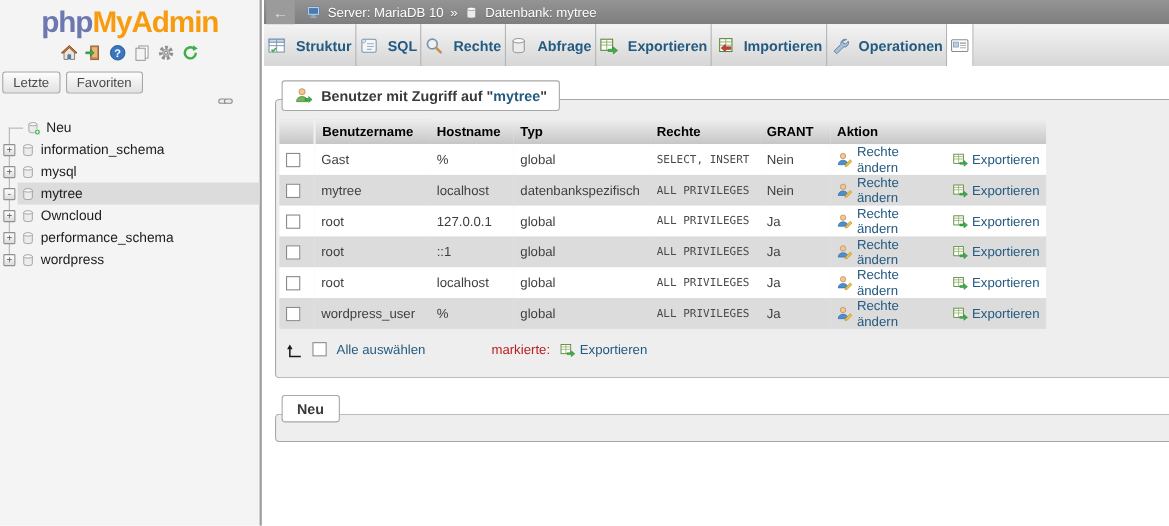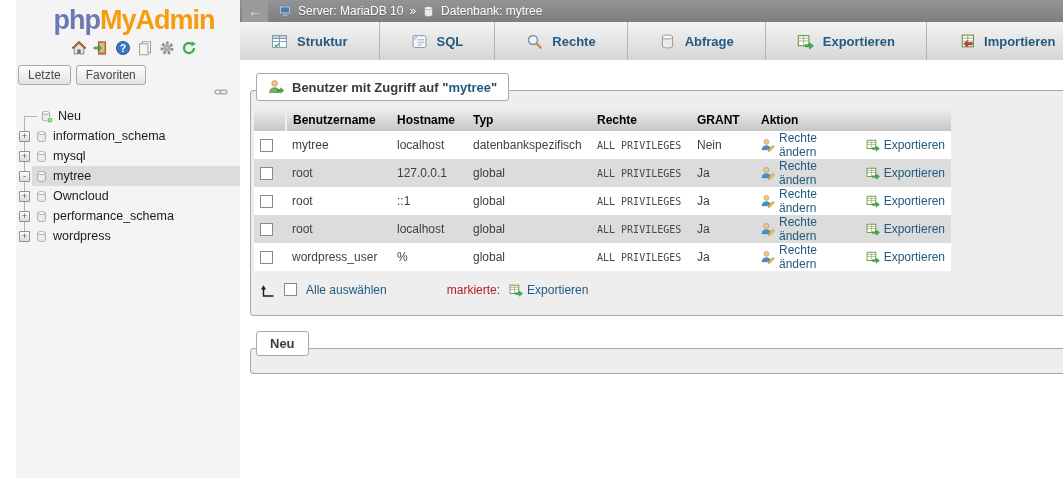--- a/index.html
+++ b/index.html
@@ -2,21 +2,21 @@
 <html><head>
 <meta charset="utf-8">
 <style>
   *{margin:0;padding:0;box-sizing:border-box}
   html,body{width:1063px;height:478px}
   body{font-family:"Liberation Sans",sans-serif;font-size:12px;color:#444;background:#fff;position:relative;overflow:hidden}
   svg.ic{display:inline-block;vertical-align:middle;flex:none}
   .ic16{width:16px;height:16px}.ic17{width:17px;height:17px}.ic14{width:14px;height:14px}.ic13{width:13px;height:13px}
 
   
-  .sidebar{position:absolute;left:16px;top:0;width:238px;height:478px;background:#f4f4f4;border-right:2px solid #9d9d9d}
+  .sidebar{position:absolute;left:0;top:0;width:238px;height:478px;background:#f4f4f4;border-right:2px solid #9d9d9d}
   .logo{text-align:center;padding-top:5px;font-size:27px;font-weight:bold;letter-spacing:-1px}
   .logo .php{color:#6c78af}.logo .mya{color:#f89c0f}
   .side-icons{display:flex;justify-content:center;align-items:center;gap:6px;margin-top:3px;height:18px}
   .quick-btns{display:flex;gap:5px;margin:8px 0 0 2px}
   .qbtn{font-size:12px;color:#4a4a4a;background:linear-gradient(#fdfdfd,#e2e2e2);border:1px solid #a8a8a8;border-radius:3px;padding:2px 9px;cursor:pointer}
   .chain-wrap{position:absolute;right:24px;top:84px;cursor:pointer}
   .tree{position:relative;margin-top:21px;color:#1c1c1c}
   .treeline{position:absolute;left:8px;top:10px;height:121px;border-left:1px solid #b5b5b5}
   .trow{display:flex;align-items:center;height:20px;position:relative;cursor:pointer}
   .stub{width:13px;height:1px;background:#b5b5b5;margin-left:8px;flex:none}
@@ -25,21 +25,21 @@
   .rowbg{flex:1;display:flex;align-items:center;gap:5px;height:20px;padding-left:3px}
   .trow.sel .rowbg{background:#dcdcdc}
   .tlabel{font-size:12.5px}
 
   
   .main{position:absolute;left:240px;top:0;width:823px;height:478px;background:#fff}
   .crumbbar{height:22px;background:linear-gradient(#949494,#7e7e7e);display:flex;align-items:center;color:#fff;gap:6px;padding-left:2px}
   .backbtn{width:26px;height:22px;display:flex;align-items:center;justify-content:center;color:#e3e3e3;font-size:14px;background:#9b9b9b;cursor:pointer;flex:none}
   .crumbbar .txt{font-size:12px;color:#fff;text-shadow:0 1px 0 #666}
   .tabs{height:38px;background:linear-gradient(#f4f4f4,#d6d6d6);display:flex}
-  .tab{display:flex;align-items:center;gap:9px;padding:0 31px;font-size:13px;font-weight:bold;color:#235a81;border-right:1px solid #b4b4b4;cursor:pointer;white-space:nowrap}
+  .tab{display:flex;align-items:center;gap:9px;padding:0 3px;font-size:13px;font-weight:bold;color:#235a81;border-right:1px solid #b4b4b4;cursor:pointer;white-space:nowrap}
   .tab.active{background:#fff}
   .content{padding:14px 0 0 10px}
 
   
   .fieldset{position:relative;margin:16px 0 0 0;background:#eee;border:1px solid #a8a8a8;border-right:none;border-radius:4px 0 0 4px}
   .legend{position:absolute;top:-18px;left:5px;background:#fff;border:1px solid #a8a8a8;border-radius:3px;padding:5px 11px;display:flex;align-items:center;gap:8px;font-size:13px;font-weight:bold;color:#3a3a3a;z-index:2}
   .legend .dbname{color:#235a81}
   .fs-users{padding:18px 0 6px 3px}
   .fs-new{margin-top:32px;padding:12px 0 12px 7px}
   .fs-new .legend{padding:4px 13px}
@@ -375,20 +375,42 @@
             <th>Hostname</th>
             <th>Typ</th>
             <th>Rechte</th>
             <th>GRANT</th>
             <th>Aktion</th>
           </tr>
         </thead>
         <tbody>
           <tr>
             <td><span class="cb"></span></td>
+            <td>Gast</td>
+            <td>%</td>
+            <td>global</td>
+            <td class="mono">SELECT, INSERT</td>
+            <td>Nein</td>
+            <td><span class="actions">
+              <a class="lnk">
+                    <svg class="ic ic14">
+                      <use href="#sym-user-edit"></use>
+                    </svg>
+                    <span>Rechte ändern</span>
+                  </a>
+              <a class="lnk">
+                    <svg class="ic ic14">
+                      <use href="#sym-table-export"></use>
+                    </svg>
+                    <span>Exportieren</span>
+                  </a>
+            </span></td>
+          </tr>
+          <tr>
+            <td><span class="cb"></span></td>
             <td>mytree</td>
             <td>localhost</td>
             <td>datenbankspezifisch</td>
             <td class="mono">ALL PRIVILEGES</td>
             <td>Nein</td>
             <td><span class="actions">
               <a class="lnk">
                     <svg class="ic ic14">
                       <use href="#sym-user-edit"></use>
                     </svg>

